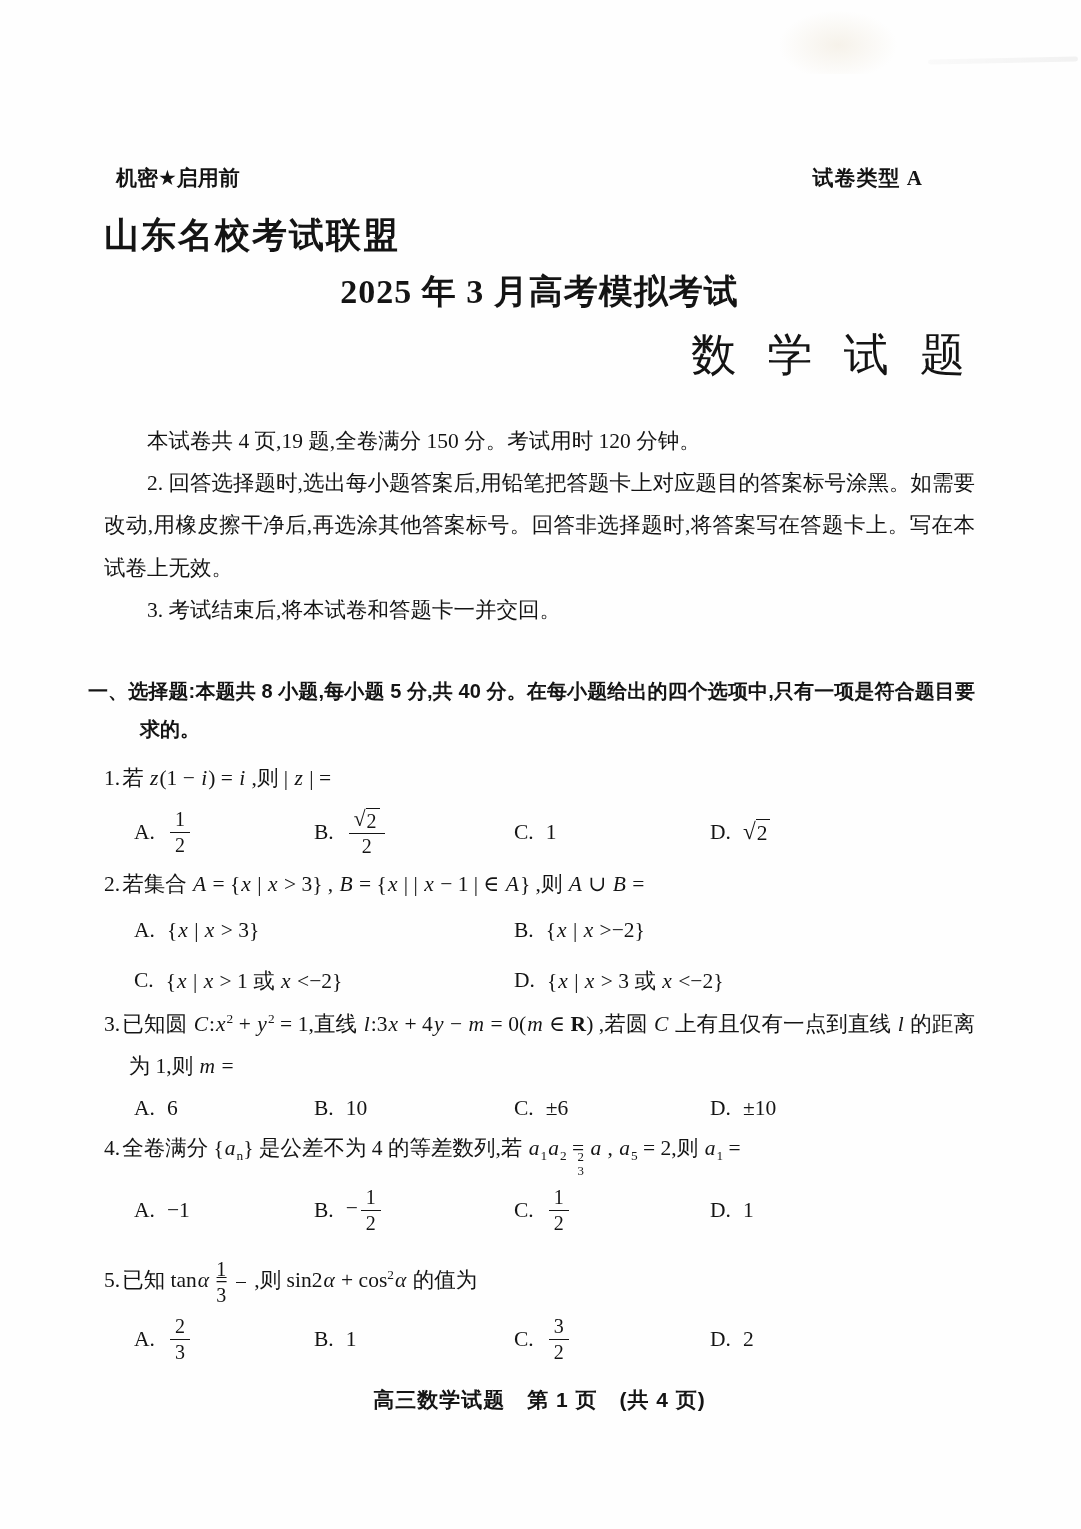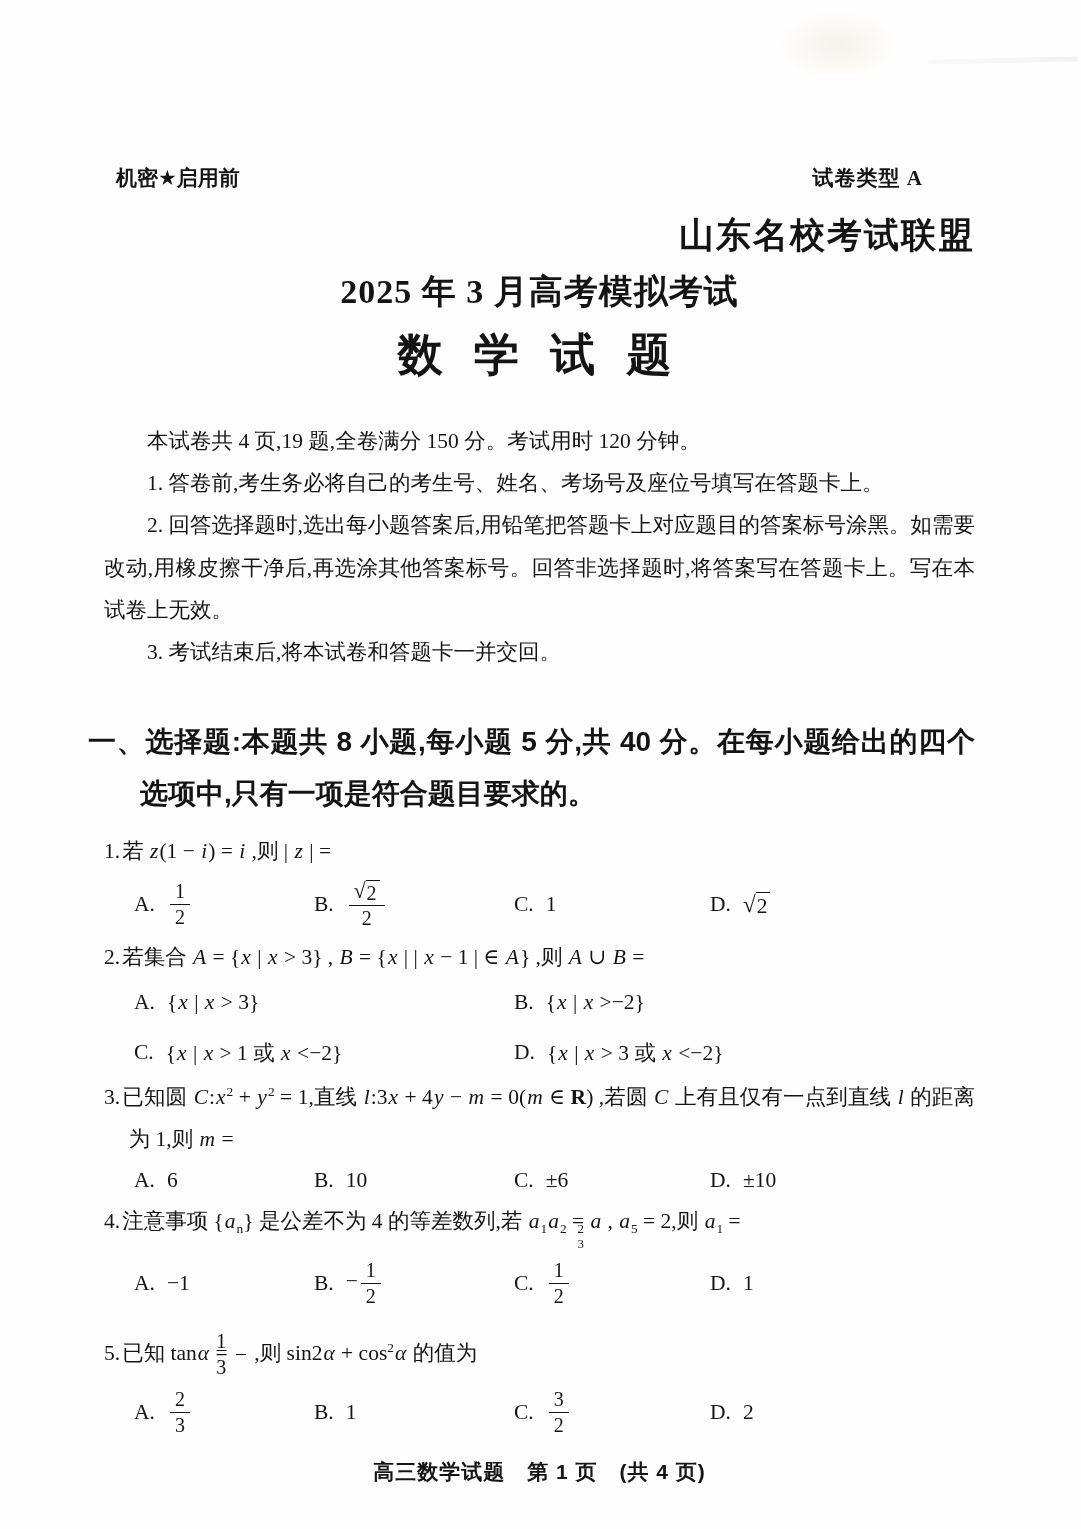--- a/index.html
+++ b/index.html
@@ -27,45 +27,45 @@
 
   .header-row{
     display:flex;justify-content:space-between;align-items:baseline;
     margin-top:164px;padding-left:12px;padding-right:52px;
     font-size:21px;font-weight:bold;
   }
   .header-row .left{font-family:"Liberation Sans","DejaVu Sans",sans-serif;}
   .header-row .right{font-family:"Liberation Serif","DejaVu Serif",serif;letter-spacing:1px;}
 
   .t-org{
-    text-align:right;font-size:35px;font-weight:bold;
+    text-align:left;font-size:35px;font-weight:bold;
     margin:20px 0 0 0;letter-spacing:2px;
   }
   .t-exam{
     text-align:center;font-size:34px;font-weight:bold;
     margin:10px 0 0 0;letter-spacing:1px;
   }
   .t-subject{
-    text-align:center;font-size:45px;font-weight:bold;
+    text-align:right;font-size:45px;font-weight:normal;
     margin:10px 0 0 0;letter-spacing:10px;
   }
 
   .intro{
     font-size:21.5px;margin:36px 0 0 0;text-indent:2em;line-height:1.9;
   }
   .notes-title{
     font-size:21.5px;font-weight:bold;margin:8px 0 0 0;line-height:1.9;
     font-family:"Liberation Sans","DejaVu Sans",sans-serif;
   }
   .note{
     font-size:21.5px;margin:0;line-height:1.97;text-align:justify;text-indent:2em;
   }
 
   .section-title{
-    font-size:28px;font-weight:bold;line-height:1.88;
+    font-size:20px;font-weight:bold;line-height:1.88;
     font-family:"Liberation Sans","DejaVu Sans",sans-serif;
     margin:42px 0 0 -16px;
     padding-left:52px;text-indent:-52px;
     text-align:justify;
   }
 
   .question{}
   .q-stem{
     font-size:21.5px;line-height:1.95;margin:0;
     padding-left:1.15em;text-indent:-1.15em;text-align:justify;
@@ -113,21 +113,20 @@
     <div class="header-row">
       <span class="left">机密★启用前</span>
       <span class="right">试卷类型 A</span>
     </div>
 
     <p class="t-org">山东名校考试联盟</p>
     <p class="t-exam">2025 年 3 月高考模拟考试</p>
     <p class="t-subject">数 学 试 题</p>
 
     <p class="intro">本试卷共 4 页,19 题,全卷满分 150 分。考试用时 120 分钟。</p>
-    <p class="note">1. 答卷前,考生务必将自己的考生号、姓名、考场号及座位号填写在答题卡上。</p>
     <p class="note">2. 回答选择题时,选出每小题答案后,用铅笔把答题卡上对应题目的答案标号涂黑。如需要改动,用橡皮擦干净后,再选涂其他答案标号。回答非选择题时,将答案写在答题卡上。写在本试卷上无效。</p>
     <p class="note">3. 考试结束后,将本试卷和答题卡一并交回。</p>
 
     <p class="section-title">一、选择题:本题共 8 小题,每小题 5 分,共 40 分。在每小题给出的四个选项中,只有一项是符合题目要求的。</p>
 
     <div class="question" style="margin-top:10px;">
       <p class="q-stem"><span class="q-num">1.</span><span><span>若 </span><i class="v">z</i><span>(1 − </span><i class="v">i</i><span>) = </span><i class="v">i</i><span> ,则 | </span><i class="v">z</i><span> | =</span></span></p>
       <div class="opts opts4 opt-tall">
         <div class="opt">
             <span>A.</span>
@@ -198,21 +197,21 @@
             <span><span>±6</span></span>
           </div>
         <div class="opt">
             <span>D.</span>
             <span><span>±10</span></span>
           </div>
       </div>
     </div>
 
     <div class="question">
-      <p class="q-stem"><span class="q-num">4.</span><span><span>注意事项 {</span><i class="v">a</i><sub>n</sub><span>} 是公差不为 4 的等差数列,若 </span><i class="v">a</i><sub>1</sub><i class="v">a</i><sub>2</sub><span> = </span><i class="v">a</i><span class="ss">
+      <p class="q-stem"><span class="q-num">4.</span><span><span>全卷满分 {</span><i class="v">a</i><sub>n</sub><span>} 是公差不为 4 的等差数列,若 </span><i class="v">a</i><sub>1</sub><i class="v">a</i><sub>2</sub><span> = </span><i class="v">a</i><span class="ss">
               <span>2</span>
               <span>3</span>
             </span><span> , </span><i class="v">a</i><sub>5</sub><span> = 2,则 </span><i class="v">a</i><sub>1</sub><span> =</span></span></p>
       <div class="opts opts4 opt-tall">
         <div class="opt">
             <span>A.</span>
             <span><span>−1</span></span>
           </div>
         <div class="opt">
             <span>B.</span>

